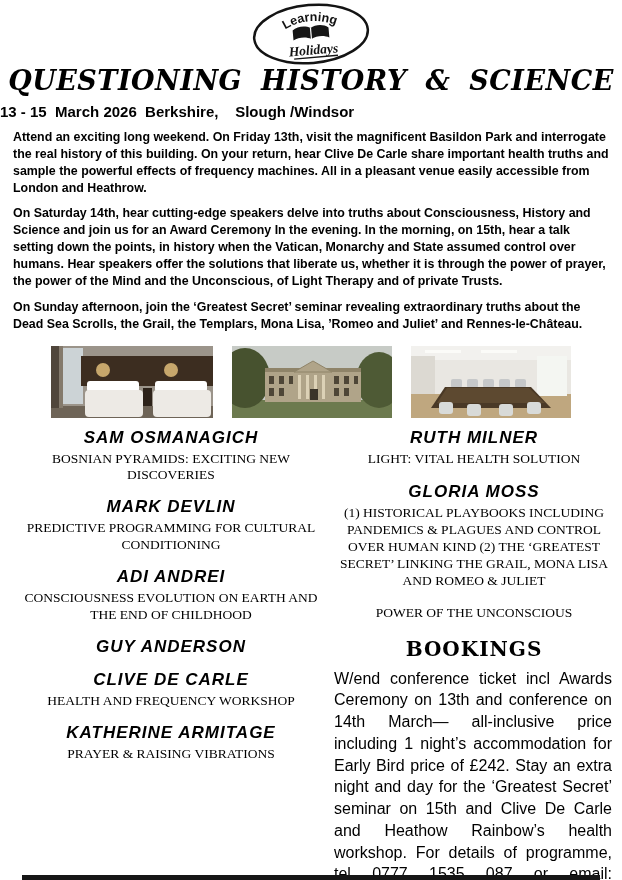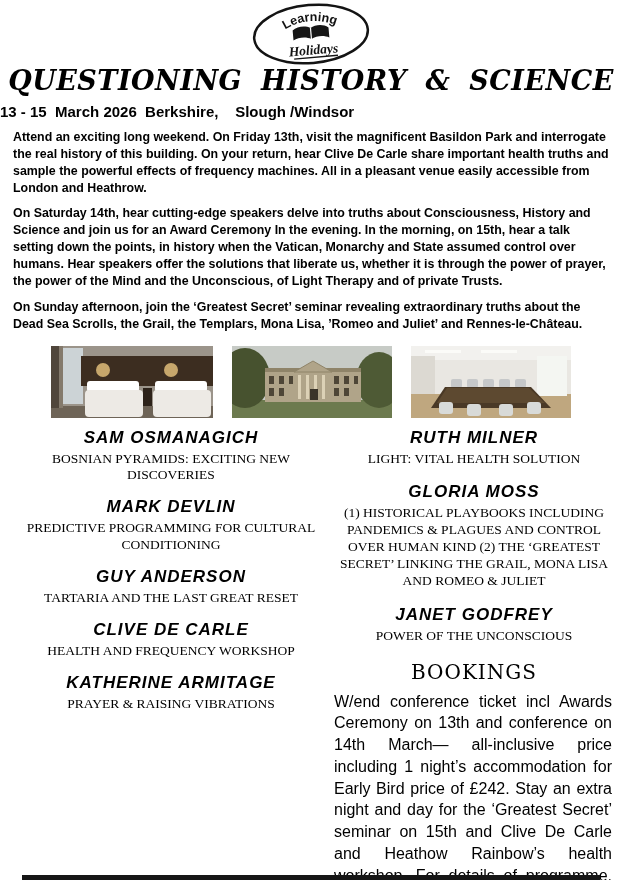--- a/index.html
+++ b/index.html
@@ -58,21 +58,21 @@
   .speaker-topic {
     font-family: "Liberation Serif", serif;
     font-size: 13.5px; line-height: 1.25; margin-top: 3px;
   }
   .col-right .speaker { margin-bottom: 15px; }
 
   .bookings { margin-top: 2px; }
   .bookings-title {
     text-align:center;
     font-family: "DejaVu Serif", serif;
-    font-weight: 400; font-size: 20px; letter-spacing: 1px;
+    font-weight: 700; font-size: 20px; letter-spacing: 1px;
   }
   .bookings-text {
     margin: 7px 4px 0 2px;
     font-size: 16px; line-height: 1.36;
     text-align: justify;
   }
   .bottom-strip {
     position:absolute; bottom:0; left:22px; right:22px; height:5px;
     background:#161616;
   }
@@ -177,22 +177,25 @@
     <div class="col-left">
       <div class="speaker">
         <div class="speaker-name">SAM OSMANAGICH</div>
         <div class="speaker-topic">BOSNIAN PYRAMIDS:  EXCITING  NEW DISCOVERIES</div>
       </div>
       <div class="speaker">
         <div class="speaker-name">MARK DEVLIN</div>
         <div class="speaker-topic">PREDICTIVE PROGRAMMING FOR CULTURAL CONDITIONING</div>
       </div>
       <div class="speaker">
+        <div class="speaker-name">ADI ANDREI</div>
+        <div class="speaker-topic">CONSCIOUSNESS EVOLUTION ON EARTH AND THE END OF CHILDHOOD</div>
+      </div>
+      <div class="speaker">
         <div class="speaker-name">GUY ANDERSON</div>
-        <div class="speaker-topic">TARTARIA AND THE LAST GREAT RESET</div>
       </div>
       <div class="speaker">
         <div class="speaker-name">CLIVE DE CARLE</div>
         <div class="speaker-topic">HEALTH AND FREQUENCY WORKSHOP</div>
       </div>
       <div class="speaker">
         <div class="speaker-name">KATHERINE ARMITAGE</div>
         <div class="speaker-topic">PRAYER &amp; RAISING VIBRATIONS</div>
       </div>
     </div>
@@ -200,21 +203,20 @@
     <div class="col-right">
       <div class="speaker">
         <div class="speaker-name">RUTH MILNER</div>
         <div class="speaker-topic">LIGHT:  VITAL HEALTH SOLUTION</div>
       </div>
       <div class="speaker">
         <div class="speaker-name">GLORIA MOSS</div>
         <div class="speaker-topic">(1) HISTORICAL PLAYBOOKS INCLUDING PANDEMICS &amp; PLAGUES AND CONTROL OVER HUMAN KIND    (2) THE ‘GREATEST SECRET’ LINKING  THE GRAIL, MONA LISA AND ROMEO &amp; JULIET</div>
       </div>
       <div class="speaker">
-        <div class="speaker-name">JANET GODFREY</div>
         <div class="speaker-topic">POWER OF THE UNCONSCIOUS</div>
       </div>
 
       <div class="bookings">
         <div class="bookings-title">BOOKINGS</div>
         <p class="bookings-text">
           <span>W/end conference ticket incl Awards Ceremony on 13th and conference on 14th March— all-inclusive price including 1 night’s accommodation for Early Bird price of £242. Stay an extra night and day for the ‘Greatest Secret’ seminar on 15th and Clive De Carle and Heathow Rainbow’s health workshop. For details of programme, tel 0777 1535 087 or email:</span>
           <span>learningholidays@protonmail.com</span>
         </p>
       </div>

